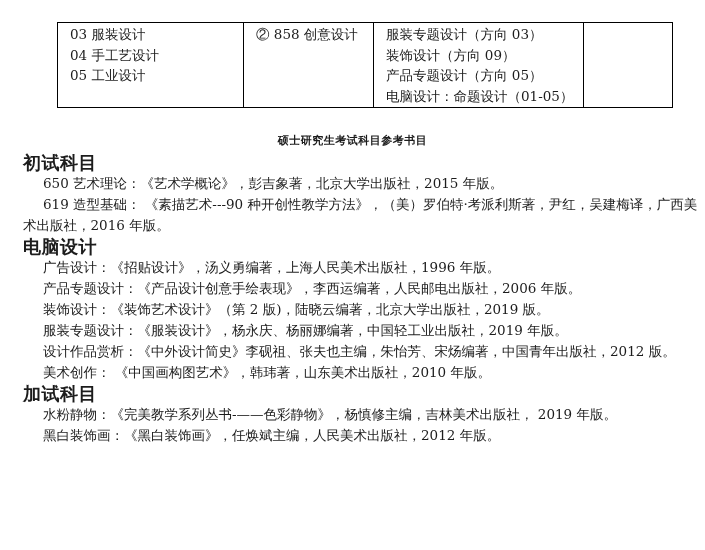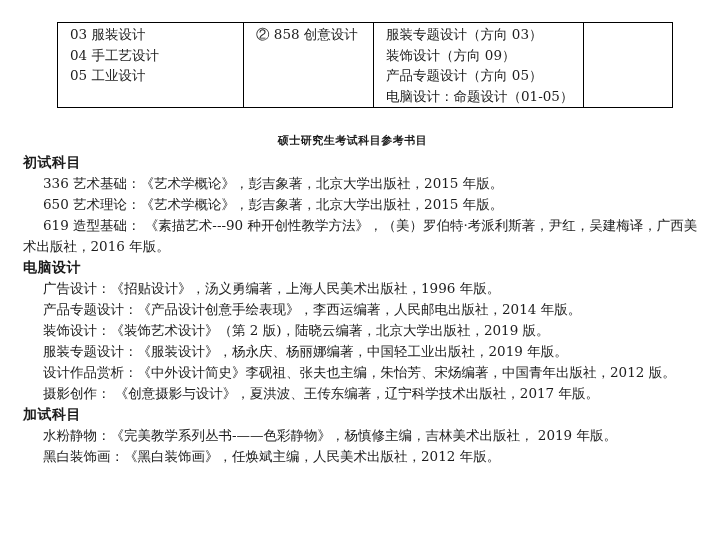--- a/index.html
+++ b/index.html
@@ -38,21 +38,21 @@
     font-weight:bold;
     font-size:11px;
     line-height:21px;
     font-family:"DejaVu Sans","Liberation Sans",sans-serif;
     letter-spacing:0.5px;
   }
 
   .content { margin-left:23px; margin-right:5px; }
   .sec-heading {
     font-weight:bold;
-    font-size:14px;
+    font-size:18px;
     line-height:21px;
     font-family:"DejaVu Sans","Liberation Sans",sans-serif;
     letter-spacing:0.5px;
   }
   p.book-item {
     margin:0;
     text-indent:20px;
     line-height:21px;
     word-break:break-all;
   }
@@ -88,30 +88,29 @@
       <td></td>
     </tr>
   </tbody>
     </table>
 
   <div class="page-title">硕士研究生考试科目参考书目</div>
 
   <div class="content">
 
     <div class="sec-heading">初试科目</div>
-    <p class="book-item">336 艺术基础：《艺术学概论》，彭吉象著，北京大学出版社，2015 年版。</p>
     <p class="book-item">650 艺术理论：《艺术学概论》，彭吉象著，北京大学出版社，2015 年版。</p>
     <p class="book-item">619 造型基础： 《素描艺术---90 种开创性教学方法》，（美）罗伯特·考派利斯著，尹红，吴建梅译，广西美术出版社，2016 年版。</p>
 
     <div class="sec-heading">电脑设计</div>
     <p class="book-item">广告设计：《招贴设计》，汤义勇编著，上海人民美术出版社，1996 年版。</p>
-    <p class="book-item">产品专题设计：《产品设计创意手绘表现》，李西运编著，人民邮电出版社，2014 年版。</p>
+    <p class="book-item">产品专题设计：《产品设计创意手绘表现》，李西运编著，人民邮电出版社，2006 年版。</p>
     <p class="book-item">装饰设计：《装饰艺术设计》（第 2 版)，陆晓云编著，北京大学出版社，2019 版。</p>
     <p class="book-item">服装专题设计：《服装设计》，杨永庆、杨丽娜编著，中国轻工业出版社，2019 年版。</p>
     <p class="book-item">设计作品赏析：《中外设计简史》李砚祖、张夫也主编，朱怡芳、宋炀编著，中国青年出版社，2012 版。</p>
-    <p class="book-item">摄影创作： 《创意摄影与设计》，夏洪波、王传东编著，辽宁科学技术出版社，2017 年版。</p>
+    <p class="book-item">美术创作： 《中国画构图艺术》，韩玮著，山东美术出版社，2010 年版。</p>
 
     <div class="sec-heading">加试科目</div>
     <p class="book-item">水粉静物：《完美教学系列丛书-——色彩静物》，杨慎修主编，吉林美术出版社， 2019 年版。</p>
     <p class="book-item">黑白装饰画：《黑白装饰画》，任焕斌主编，人民美术出版社，2012 年版。</p>
 
   </div>
 </div>
 
 </body></html>

